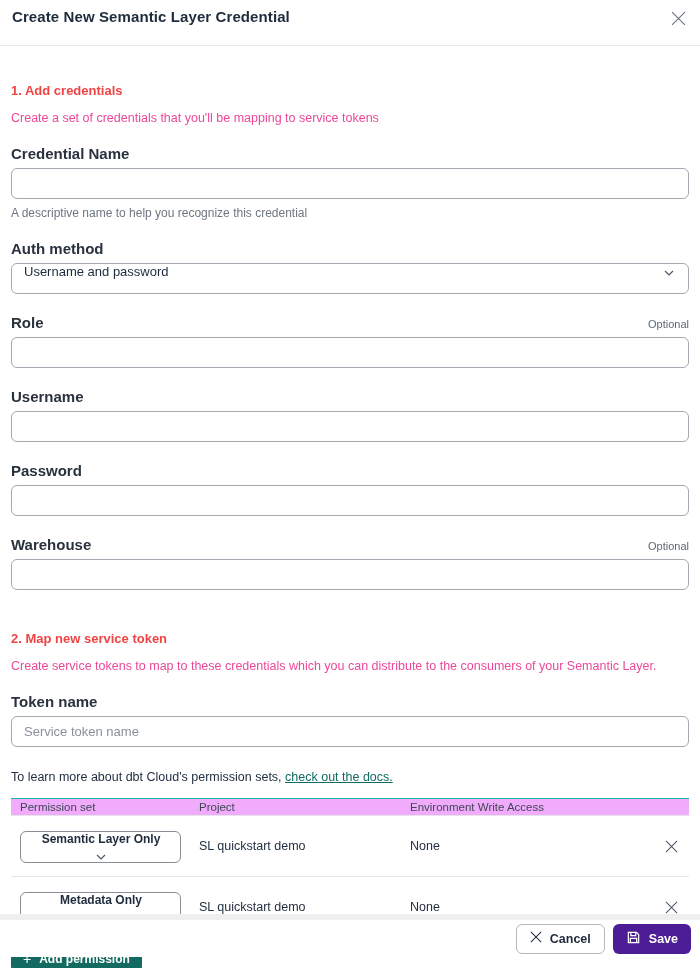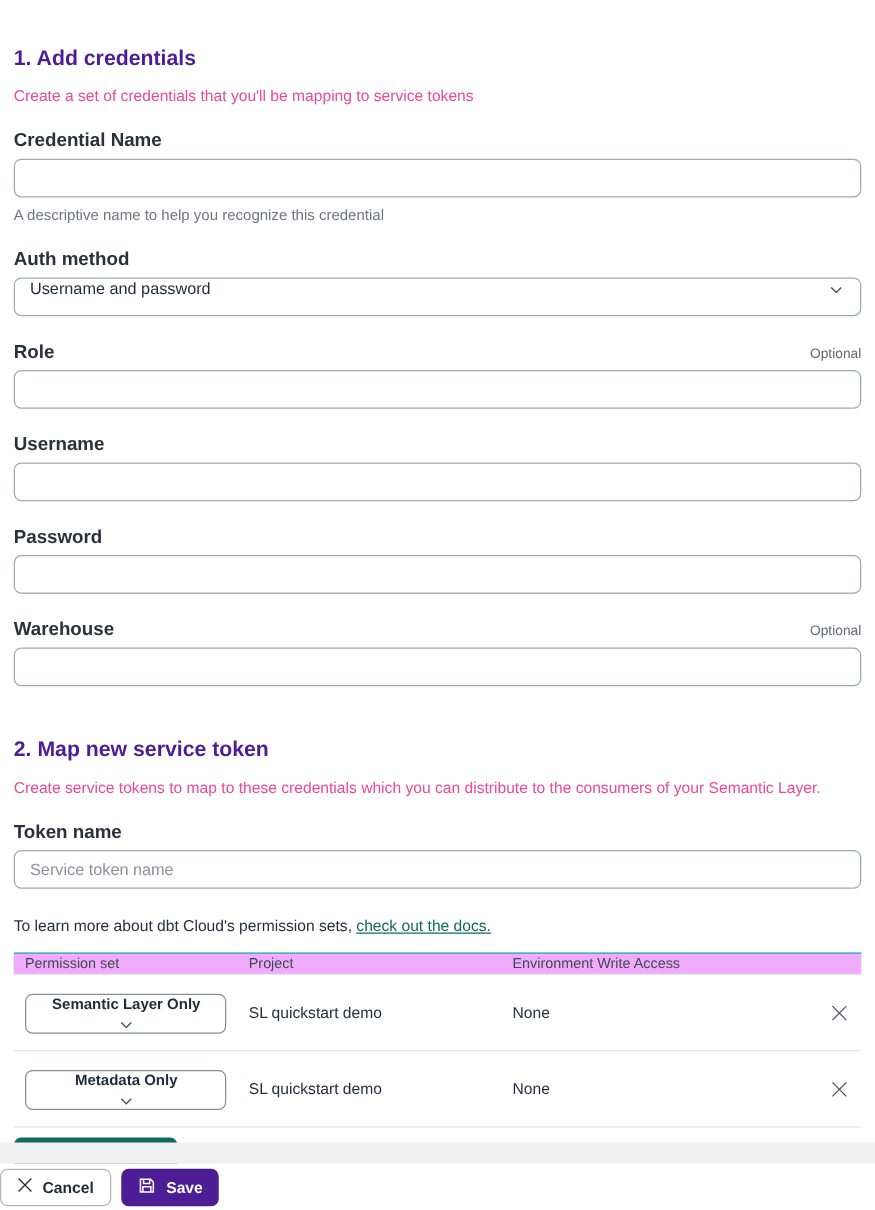--- a/index.html
+++ b/index.html
@@ -25,21 +25,21 @@
     align-items: flex-start;
     padding: 8px 14px 0 12px;
   }
   .modal-title { font-size: 15px; font-weight: 700; letter-spacing: .1px; }
   .close-btn {
     background: none; border: none; cursor: pointer;
     margin-top: 3px; line-height: 0;
   }
   
   .content { padding: 0 11px; }
-  .section-heading { font-size: 17px; font-weight: 700; color: #4c1d95; }
+  .section-heading { font-size: 13px; font-weight: 700; color: #ef4444; }
   .section-heading.first { margin-top: 37px; }
   .section-heading.second { margin-top: 41px; }
   .section-desc { font-size: 12.5px; margin-top: 13px; color: #ec4899; }
   .field-label-row {
     display: flex; justify-content: space-between; align-items: baseline;
     margin-top: 20px;
   }
   .field-label { font-size: 15px; font-weight: 700; color: #28313d; }
   .optional-badge { font-size: 11px; color: #5f6873; font-weight: 400; }
   .text-input {
@@ -100,23 +100,23 @@
     font-family: "Liberation Sans", sans-serif;
     font-size: 12px; font-weight: 700;
   }
   .plus-glyph { font-size: 14px; font-weight: 400; line-height: 1; }
   
   .footer-band {
     position: absolute; left: 0; right: 0; bottom: 37px;
     height: 17px; background: #efeff0;
   }
   .modal-footer {
-    position: absolute; left: 0; right: 0; bottom: 0;
+    position: absolute; left: 0; right: 0; bottom: 11px;
     height: 37px; background: #fff;
-    display: flex; align-items: center;
+    display: flex; justify-content: flex-end; align-items: center;
     gap: 8px; padding-right: 9px;
   }
   .cancel-btn {
     display: inline-flex; align-items: center; gap: 8px;
     height: 30px; padding: 0 13px;
     background: #fff; border: 1px solid #b4b8bd; border-radius: 6px;
     font-family: "Liberation Sans", sans-serif;
     font-size: 12.5px; font-weight: 700; color: #1e2b3c; cursor: pointer;
   }
   .save-btn {
@@ -125,20 +125,30 @@
     background: #4c1d95; border: none; border-radius: 6px;
     font-family: "Liberation Sans", sans-serif;
     font-size: 12.5px; font-weight: 700; color: #fff; cursor: pointer;
   }
 </style>
 </head>
 <body>
 
 <div class="modal">
 
+  <div class="modal-header">
+    <div class="modal-title">Create New Semantic Layer Credential</div>
+    <button class="close-btn">
+      <span>
+        <svg width="15" height="15" viewBox="0 0 14 14">
+            <path d="M1 1L13 13M13 1L1 13" stroke="#6b7280" stroke-width="1"></path>
+          </svg>
+      </span>
+    </button>
+  </div>
 
   <div class="content">
 
     
     <div class="section-heading first">1. Add credentials</div>
     <div class="section-desc">Create a set of credentials that you'll be mapping to service tokens</div>
 
     <div class="field-label-row">
       <span class="field-label">Credential Name</span>
     </div>

